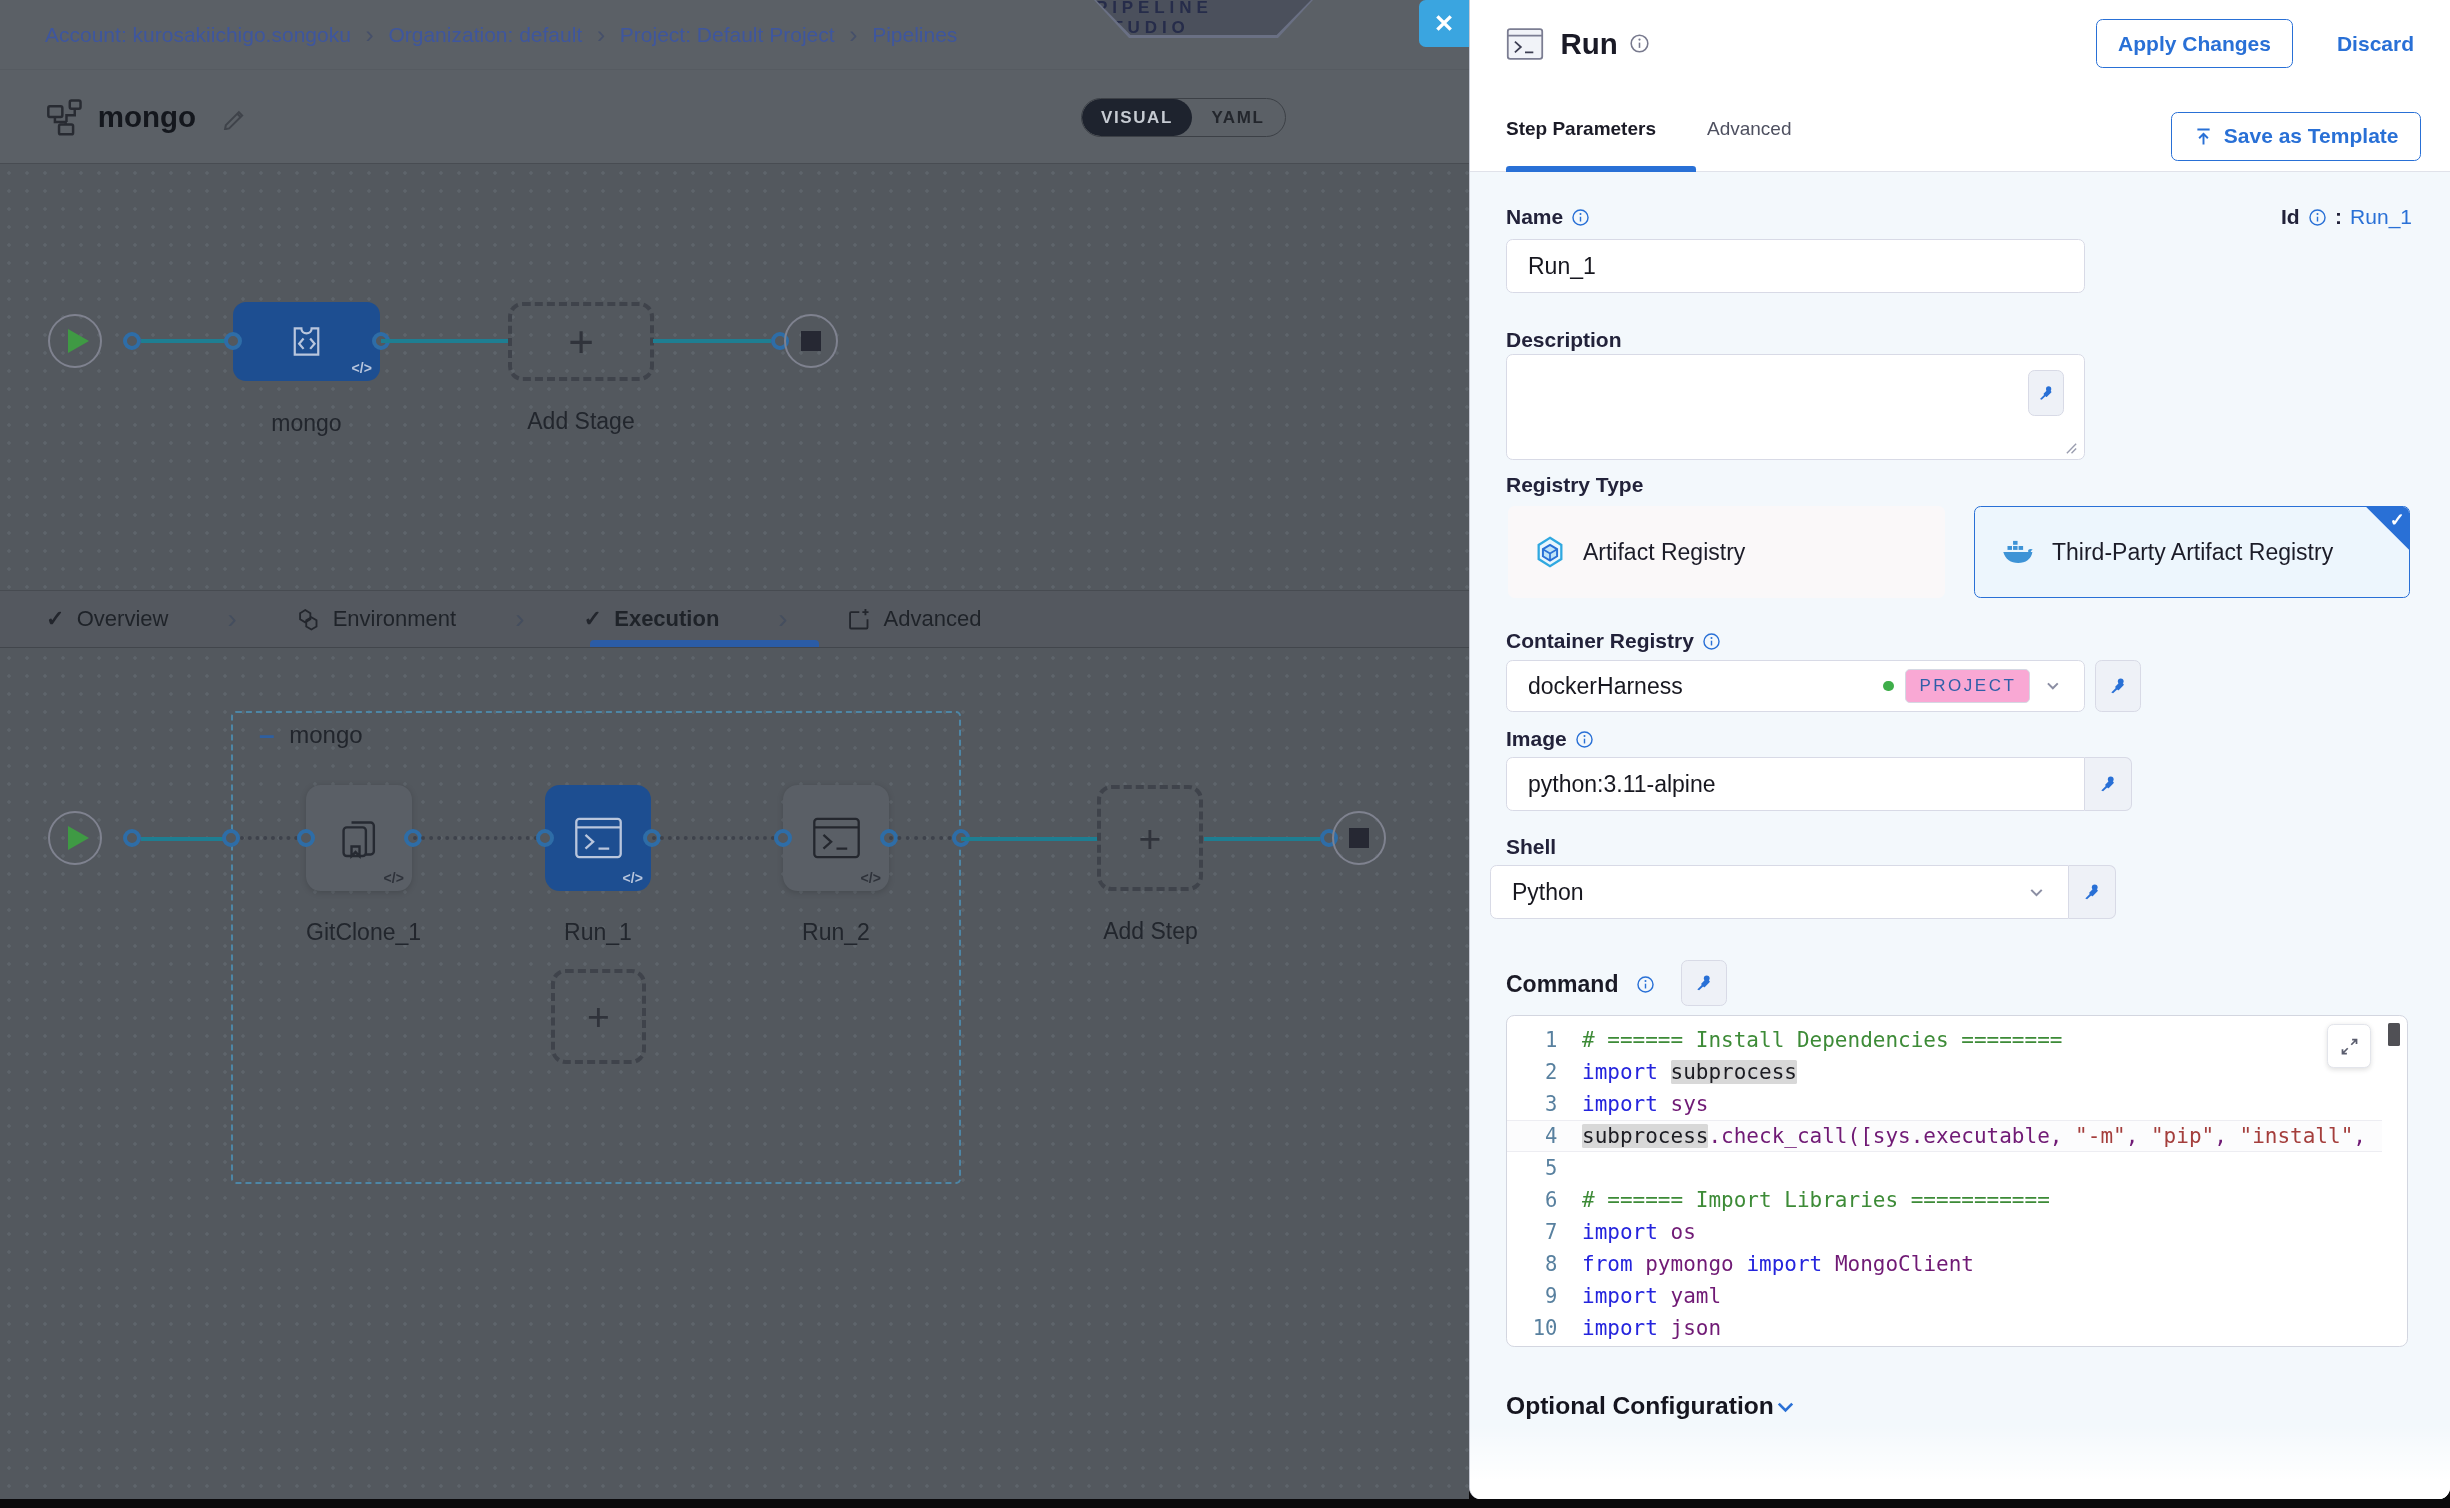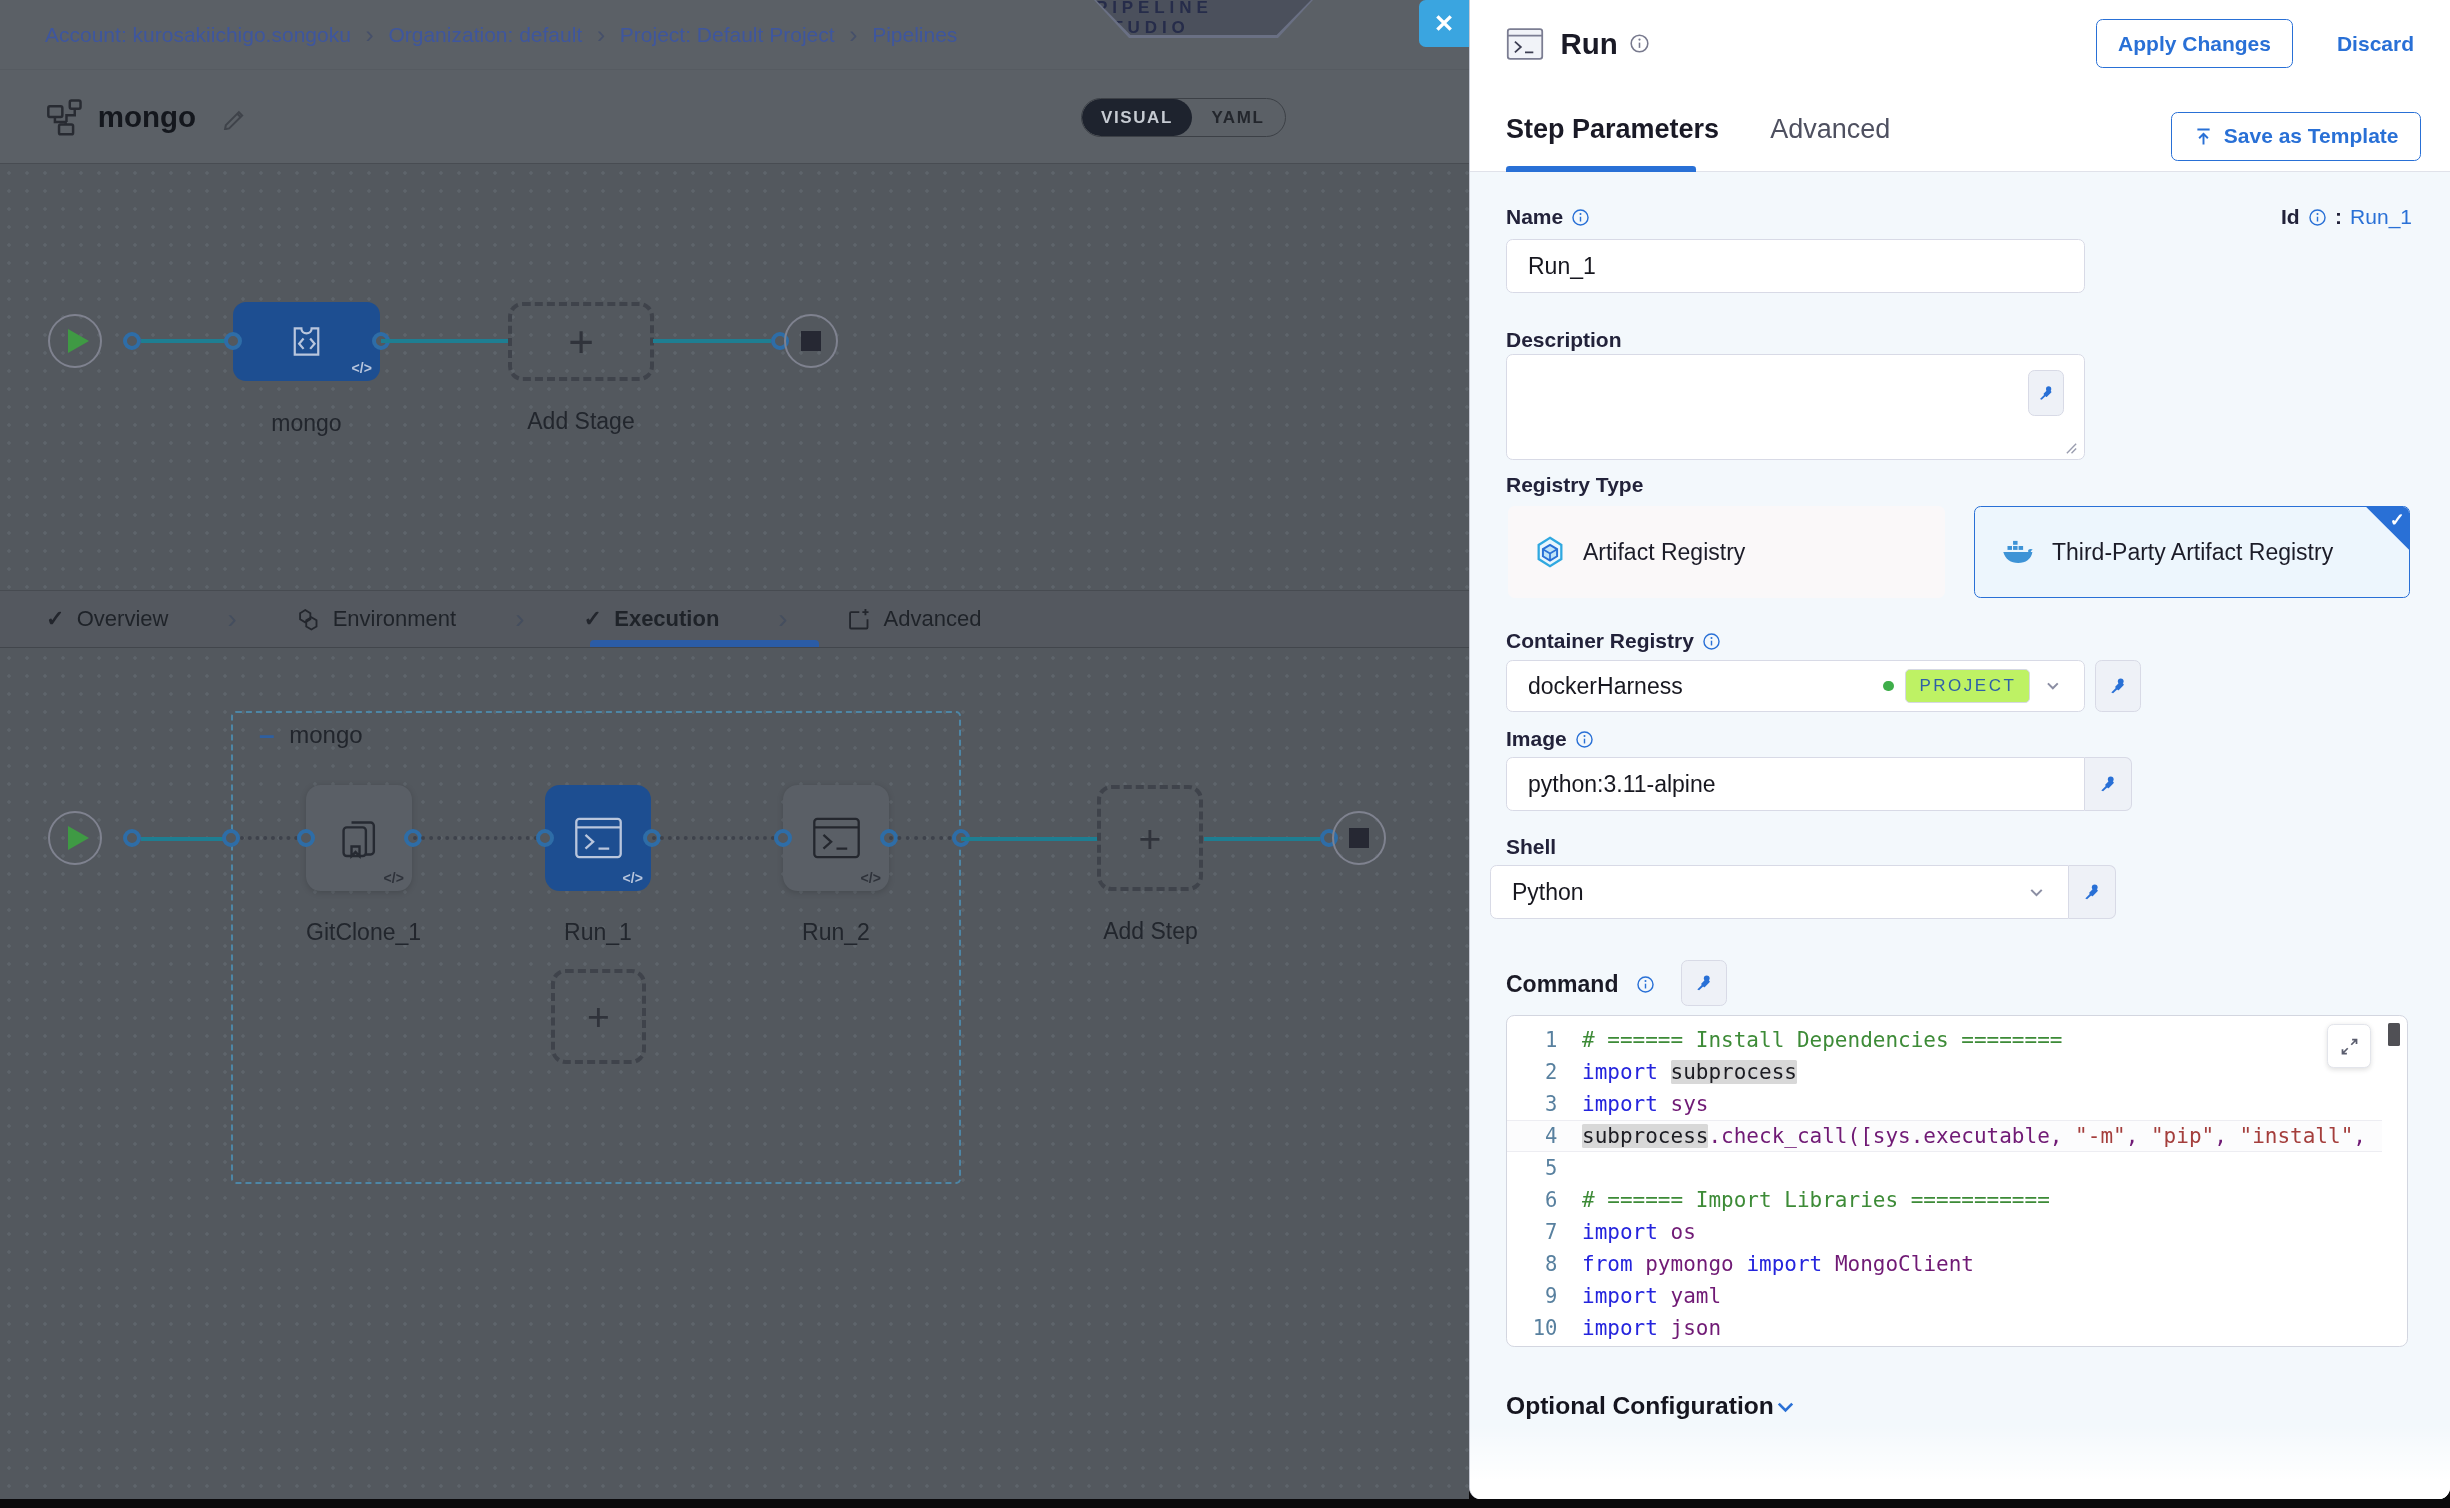--- a/index.html
+++ b/index.html
@@ -59,21 +59,21 @@
 
   
   .drawer { position:absolute; left:1469px; top:0; width:981px; height:1499px; background:#fff; border-left:0.8px solid #c7cad4; border-radius:0 0 11.5px 11.5px; }
   .d-header { position:absolute; left:0; top:0; width:100%; height:87px; display:flex; align-items:center; padding-left:36px; }
   .d-title { font-size:29.5px; font-weight:bold; color:#1a1a26; margin-left:16.4px; }
   .hdr-actions { position:absolute; right:36px; top:0; height:87px; display:flex; align-items:center; gap:44px; }
   .btn-outline { border:1.6px solid #2970d6; background:#fff; color:#2970d6; font-size:21px; font-weight:600; border-radius:6.6px; padding:11.5px 21px; cursor:pointer; display:flex; align-items:center; gap:9.8px; font-family:"Liberation Sans",sans-serif; }
   .link-btn { color:#2970d6; font-size:21px; font-weight:600; cursor:pointer; background:none; border:none; font-family:"Liberation Sans",sans-serif; }
 
   .d-tabs { position:absolute; left:0; top:87px; width:100%; height:85px; border-bottom:0.8px solid #e0e2ea; display:flex; align-items:center; padding-left:36px; }
-  .d-tab { font-size:27px; color:#4e5060; cursor:pointer; margin-right:51px; }
+  .d-tab { font-size:19px; color:#4e5060; cursor:pointer; margin-right:51px; }
   .d-tab.active { font-weight:bold; color:#1a1a26; }
   .d-tab-underline { position:absolute; left:36px; bottom:-0.8px; width:190px; height:5.7px; background:#2970d6; border-radius:3.3px 3.3px 0 0; }
   .save-tpl { position:absolute; right:29.5px; top:24.6px; }
 
   .d-content { position:absolute; left:0; top:172px; width:100%; height:1327px; background:#f3f8fc; border-radius:0 0 11.5px 11.5px; overflow:hidden; }
   .f-label { position:absolute; display:flex; align-items:center; gap:8.2px; font-size:21px; font-weight:600; color:#22223a; }
   .inp { position:absolute; background:#fff; border:1.2px solid #d8dae6; border-radius:6.6px; font-size:23px; color:#17171f; padding-left:21px; font-family:"Liberation Sans",sans-serif; }
   .id-group { position:absolute; right:38px; top:33px; display:flex; align-items:center; gap:8.2px; font-size:21px; }
   .id-label { color:#22223a; font-weight:600; }
   .id-value { color:#2970d6; }
@@ -82,21 +82,21 @@
   .attach-inp { width:579px; height:54px; background:#fff; border:1.2px solid #d8dae6; border-radius:6.6px 0 0 6.6px; font-size:23px; color:#17171f; display:flex; align-items:center; padding-left:21px; position:relative; }
   .attach-btn { width:47px; height:54px; background:#eef1f7; border:1.2px solid #d8dae6; border-left:none; border-radius:0 6.6px 6.6px 0; display:flex; align-items:center; justify-content:center; cursor:pointer; }
   .resize-h { position:absolute; cursor:nwse-resize; }
 
   .reg-card { position:absolute; height:92px; border-radius:6.6px; display:flex; align-items:center; padding-left:24.6px; gap:16.4px; cursor:pointer; font-size:23px; color:#1c1c28; }
   .reg-card1 { background:#faf8f9; }
   .reg-card2 { background:#edf6fd; border:1.6px solid #2970d6; overflow:hidden; }
   .corner-check { position:absolute; right:-1.6px; top:-1.6px; width:46px; height:46px; background:#2970d6; clip-path:polygon(0 0,100% 0,100% 100%); }
   .corner-check span { position:absolute; right:5.7px; top:3.3px; color:#fff; font-size:18px; font-weight:bold; }
 
-  .scope-badge { border:1.2px solid #d5d8e3; border-radius:4.9px; background:#bef264; color:#2f5fa8; font-size:17px; letter-spacing:2.5px; padding:5.7px 13px; }
+  .scope-badge { border:1.2px solid #d5d8e3; border-radius:4.9px; background:#f9a8d4; color:#2f5fa8; font-size:17px; letter-spacing:2.5px; padding:5.7px 13px; }
   .green-dot { width:10.6px; height:10.6px; border-radius:50%; background:#3fae4a; }
 
   .cmd-row { position:absolute; display:flex; align-items:center; gap:18px; }
   .ed { position:absolute; background:#fff; border:1.2px solid #d3d6e0; border-radius:8.2px; }
   .ed-lines { position:absolute; left:0; top:8.2px; right:24.6px; bottom:3.3px; overflow:hidden; }
   .code-line { display:flex; height:32px; align-items:center; }
   .code-line.active { background:#fcfcfd; box-shadow:inset 0 0.8px 0 #e8e8ee, inset 0 -0.8px 0 #e8e8ee; }
   .ln { width:75px; text-align:right; padding-right:24.6px; color:#58809f; font-family:"DejaVu Sans Mono",monospace; font-size:20.5px; flex:none; }
   .ct { font-family:"DejaVu Sans Mono",monospace; font-size:21px; white-space:pre; }
   .tok-cm { color:#3d8b37; } .tok-kw { color:#2424dd; } .tok-pl { color:#701a75; }

